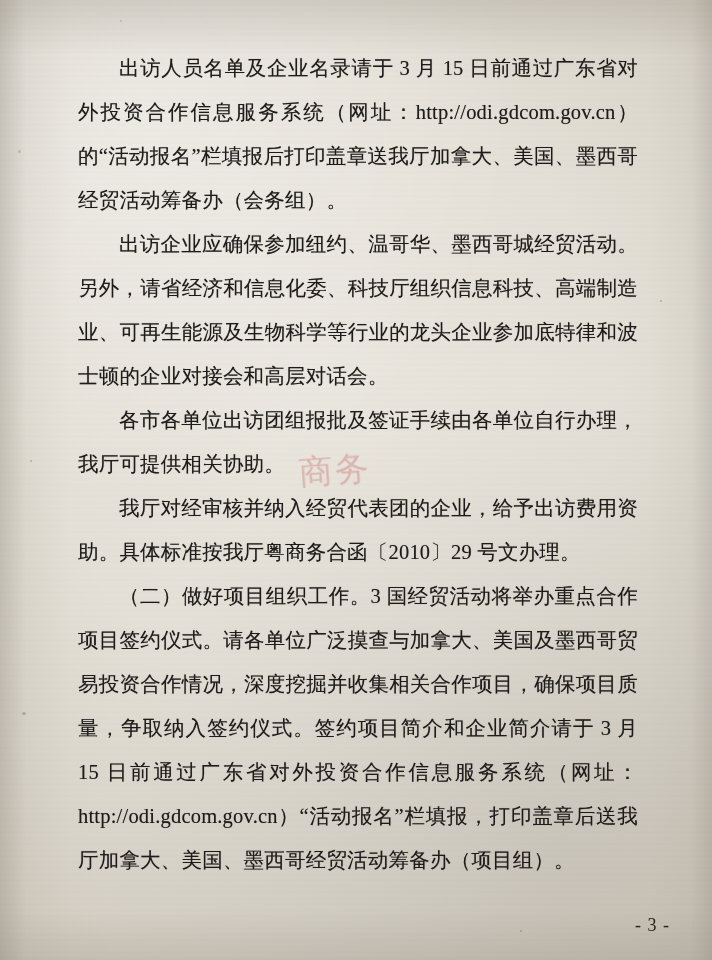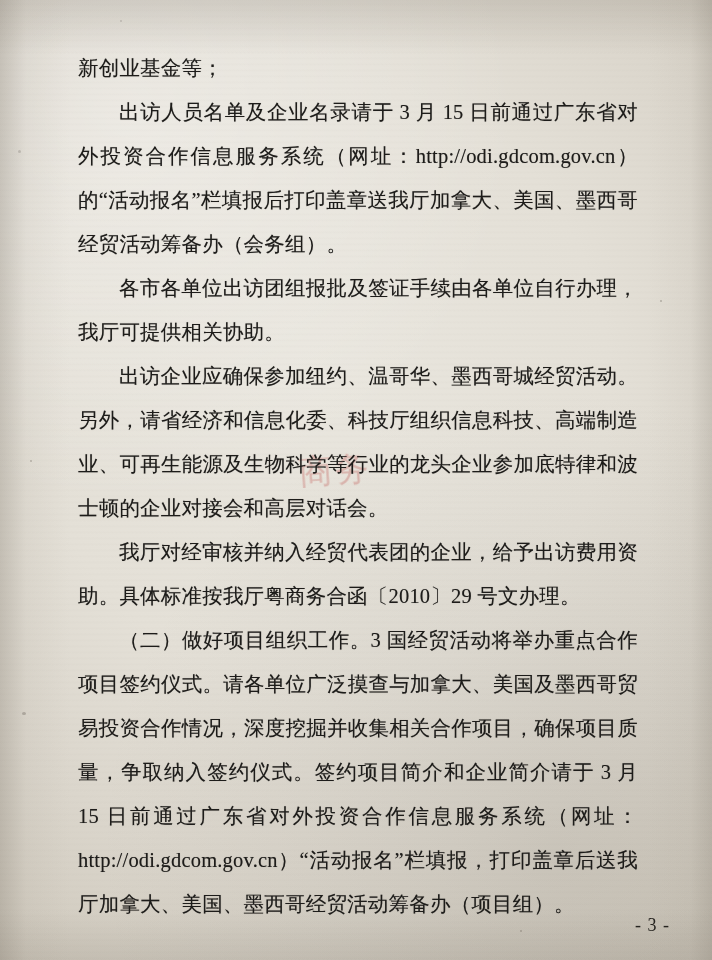--- a/index.html
+++ b/index.html
@@ -137,24 +137,23 @@
   <div class="bleed-stamp">商务</div>
 
   <div class="speckle" style="left:18px; top:150px; width:3px; height:3px;"></div>
   <div class="speckle" style="left:30px; top:460px; width:2px; height:2px;"></div>
   <div class="speckle" style="left:22px; top:712px; width:4px; height:3px;"></div>
   <div class="speckle" style="left:660px; top:300px; width:2px; height:2px;"></div>
   <div class="speckle" style="left:520px; top:930px; width:2px; height:2px;"></div>
   <div class="speckle" style="left:120px; top:20px; width:2px; height:2px;"></div>
 
   <div class="doc-body">
-    <p class="para plain">新创业基金等；</p>
     <p class="para indent">出访人员名单及企业名录请于 3 月 15 日前通过广东省对外投资合作信息服务系统（网址：http://odi.gdcom.gov.cn）的“活动报名”栏填报后打印盖章送我厅加拿大、美国、墨西哥经贸活动筹备办（会务组）。</p>
+    <p class="para indent">出访企业应确保参加纽约、温哥华、墨西哥城经贸活动。另外，请省经济和信息化委、科技厅组织信息科技、高端制造业、可再生能源及生物科学等行业的龙头企业参加底特律和波士顿的企业对接会和高层对话会。</p>
     <p class="para indent">各市各单位出访团组报批及签证手续由各单位自行办理，我厅可提供相关协助。</p>
-    <p class="para indent">出访企业应确保参加纽约、温哥华、墨西哥城经贸活动。另外，请省经济和信息化委、科技厅组织信息科技、高端制造业、可再生能源及生物科学等行业的龙头企业参加底特律和波士顿的企业对接会和高层对话会。</p>
     <p class="para indent">我厅对经审核并纳入经贸代表团的企业，给予出访费用资助。具体标准按我厅粤商务合函〔2010〕29 号文办理。</p>
     <p class="para indent">（二）做好项目组织工作。3 国经贸活动将举办重点合作项目签约仪式。请各单位广泛摸查与加拿大、美国及墨西哥贸易投资合作情况，深度挖掘并收集相关合作项目，确保项目质量，争取纳入签约仪式。签约项目简介和企业简介请于 3 月 15 日前通过广东省对外投资合作信息服务系统（网址：http://odi.gdcom.gov.cn）“活动报名”栏填报，打印盖章后送我厅加拿大、美国、墨西哥经贸活动筹备办（项目组）。</p>
 
   </div>
 
   <div class="page-number">- 3 -</div>
 
   <div class="scanlines"></div>
 </div>
 

